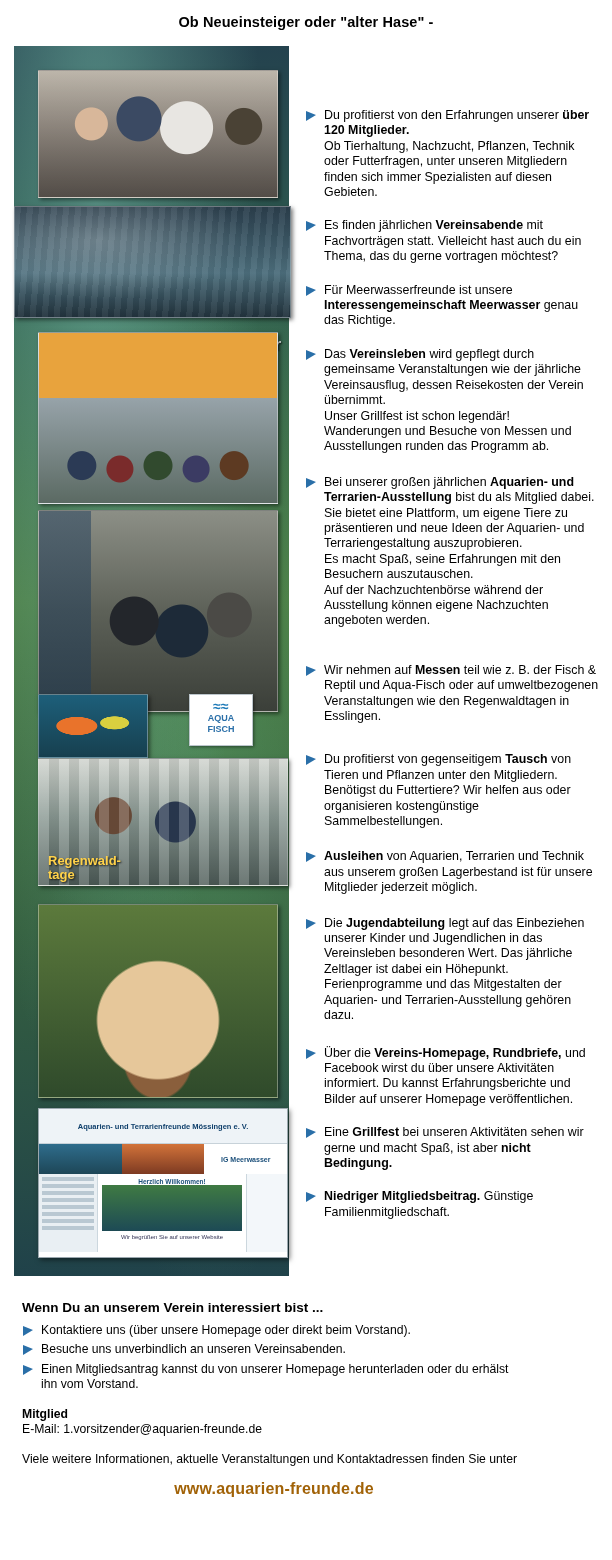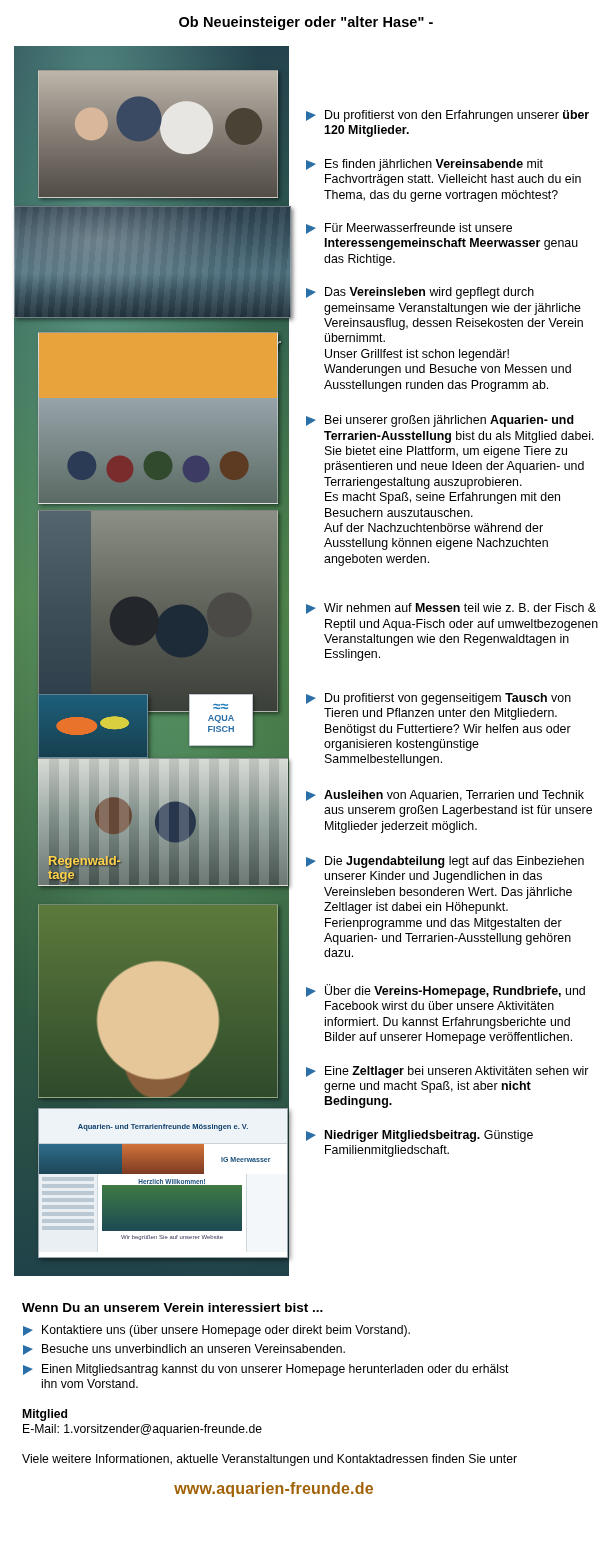--- a/index.html
+++ b/index.html
@@ -282,21 +282,21 @@
     <div class="text-col">
 
       <div style="height:62px;"></div>
 
       <div class="bullet" style="margin-bottom:18px;">
         <span class="tri">
           <svg width="12" height="12" viewBox="0 0 12 12">
               <path d="M1 1 L11 5 L1 11 Z" fill="#2a6fa8"></path>
             </svg>
         </span>
-        <p><span>Du profitierst von den Erfahrungen unserer </span><b>über 120 Mitglieder.</b><span></span><br></p>
+        <p><span>Du profitierst von den Erfahrungen unserer </span><b>über 120 Mitglieder.</b><span></span><br><span>Ob Tierhaltung, Nachzucht, Pflanzen, Technik oder Futterfragen, unter unseren Mitgliedern finden sich immer Spezialisten auf diesen Gebieten.</span></p>
       </div>
 
       <div class="bullet" style="margin-bottom:18px;">
         <span class="tri">
           <svg width="12" height="12" viewBox="0 0 12 12">
               <path d="M1 1 L11 5 L1 11 Z" fill="#2a6fa8"></path>
             </svg>
         </span>
         <p><span>Es finden jährlichen </span><b>Vereinsabende</b><span> mit Fachvorträgen statt. Vielleicht hast auch du ein Thema, das du gerne vortragen möchtest?</span></p>
       </div>
@@ -372,21 +372,21 @@
         </span>
         <p><span>Über die </span><b>Vereins-Homepage, Rundbriefe,</b><span> und Facebook wirst du über unsere Aktivitäten informiert. Du kannst Erfahrungsberichte und Bilder auf unserer Homepage veröffentlichen.</span></p>
       </div>
 
       <div class="bullet" style="margin-bottom:18px;">
         <span class="tri">
           <svg width="12" height="12" viewBox="0 0 12 12">
               <path d="M1 1 L11 5 L1 11 Z" fill="#2a6fa8"></path>
             </svg>
         </span>
-        <p><span>Eine </span><b>Zeltlager</b><span> bei unseren Aktivitäten sehen wir gerne und macht Spaß, ist aber </span><b>nicht Bedingung.</b></p>
+        <p><span>Eine </span><b>Grillfest</b><span> bei unseren Aktivitäten sehen wir gerne und macht Spaß, ist aber </span><b>nicht Bedingung.</b></p>
       </div>
 
       <div class="bullet">
         <span class="tri">
           <svg width="12" height="12" viewBox="0 0 12 12">
               <path d="M1 1 L11 5 L1 11 Z" fill="#2a6fa8"></path>
             </svg>
         </span>
         <p><b>Niedriger Mitgliedsbeitrag.</b><span> Günstige Familienmitgliedschaft.</span></p>
       </div>

